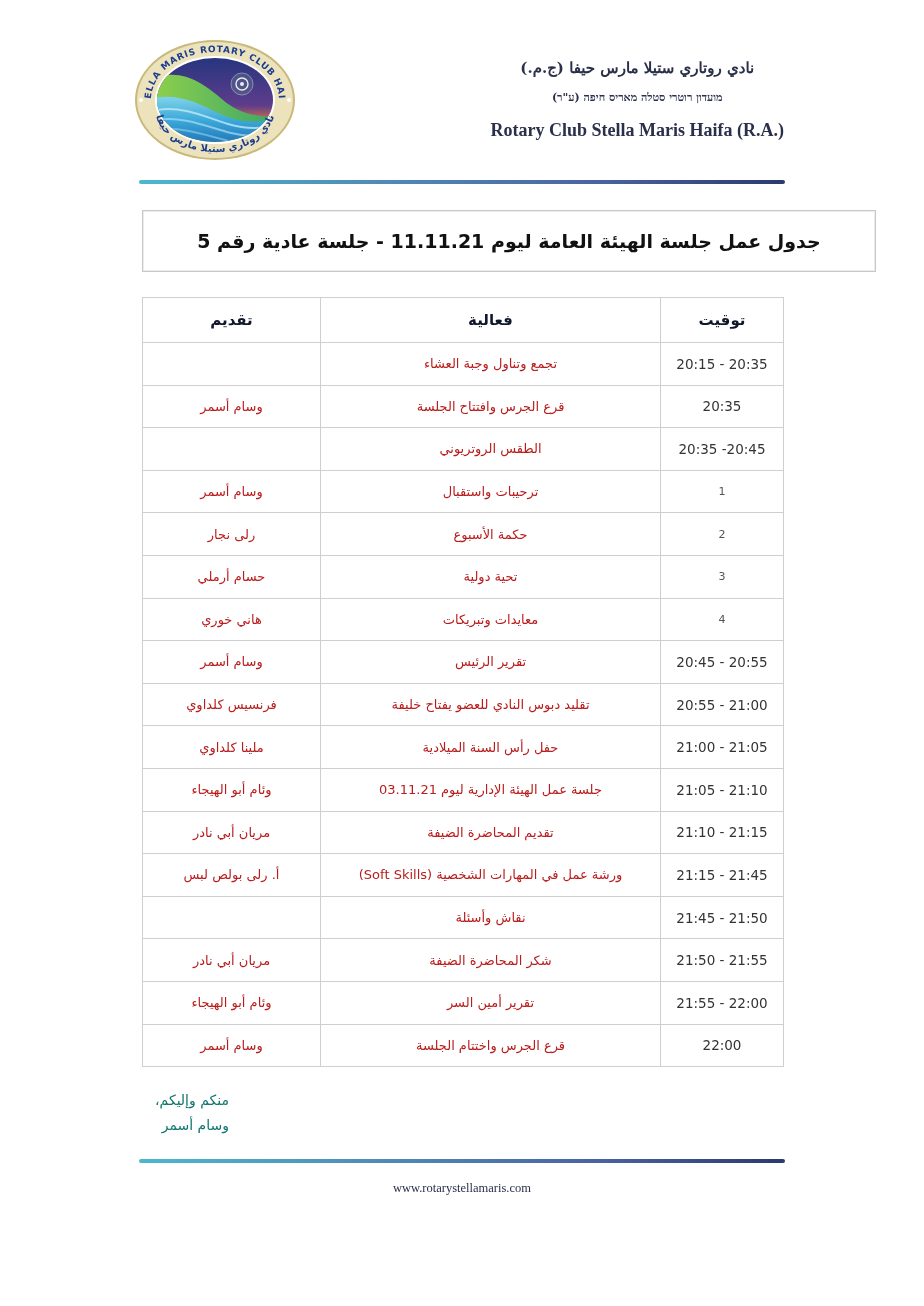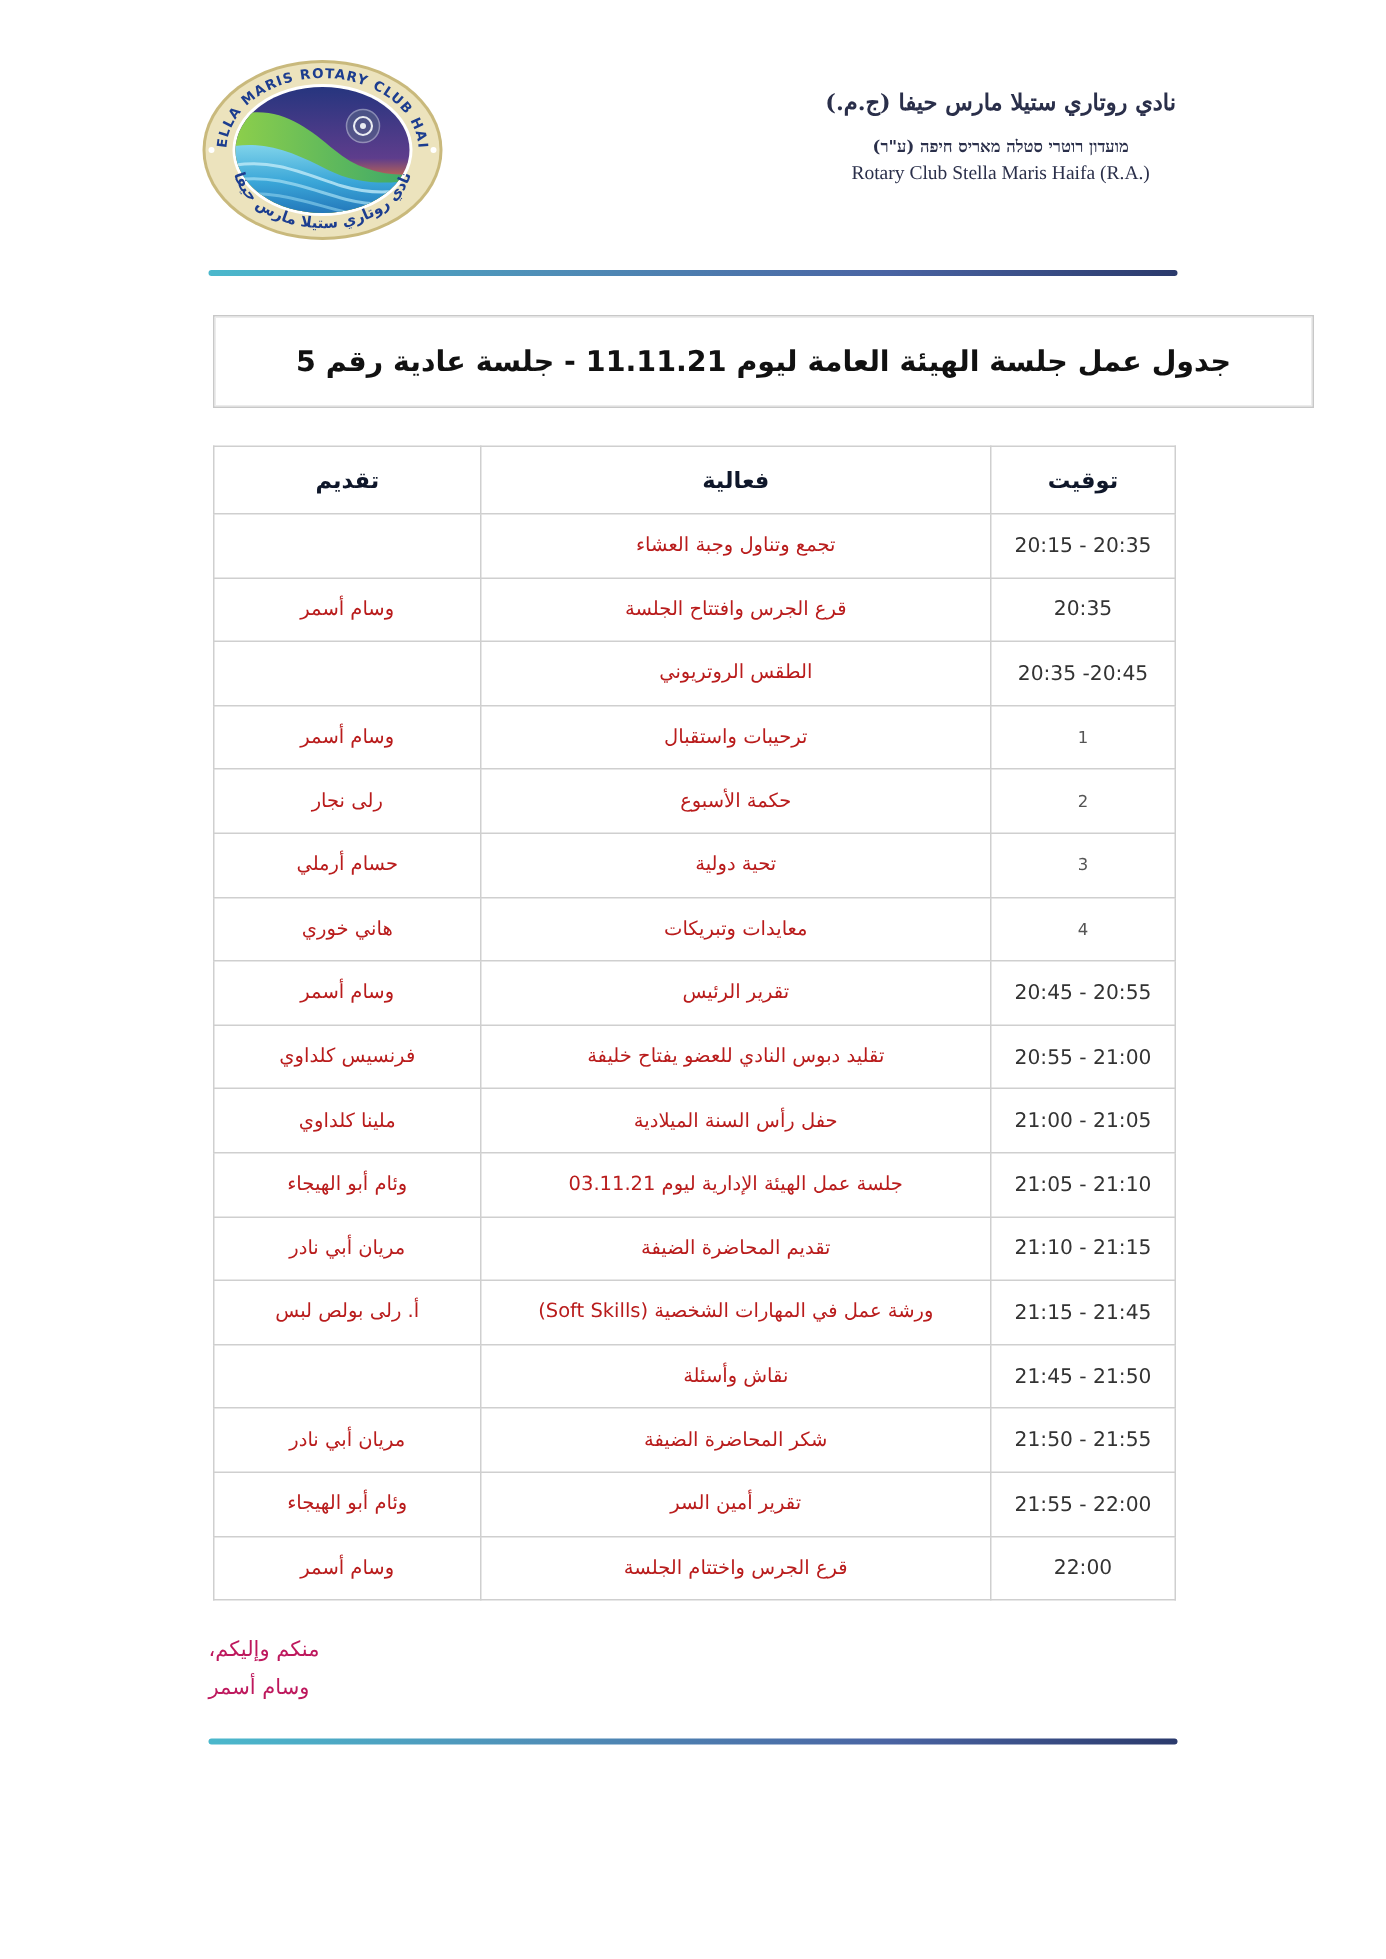--- a/index.html
+++ b/index.html
@@ -41,24 +41,25 @@
       line-height: 20px;
     }
     .club-names .name-he {
       margin-top: 12px;
       font-size: 11px;
       font-weight: bold;
       direction: rtl;
       line-height: 16px;
     }
     .club-names .name-en {
-      margin-top: 0;
+      margin-top: 15px;
       font-family: "Liberation Serif", serif;
-      font-size: 13px;
+      font-size: 18px;
       line-height: 18px;
+      font-weight: bold;
     }
 
     .rule {
       position: absolute;
       left: 139px;
       width: 646px;
       height: 4px;
       border-radius: 2px;
       background: linear-gradient(to right, #4bb8cc 0%, #4f8eb7 35%, #4a64a3 70%, #2b3a6c 100%);
     }
@@ -124,26 +125,26 @@
       color: #333;
     }
     .agenda td.time.small { font-size: 11px; color: #555; }
 
     
     .signoff {
       position: absolute;
       left: 139px;
       top: 1088px;
       direction: rtl;
-      text-align: left;
+      text-align: right;
       width: 90px;
       font-family: "DejaVu Sans", sans-serif;
       font-size: 14px;
       line-height: 25px;
-      color: #be185d;
+      color: #0f766e;
     }
 
     
     .footer {
       position: absolute;
       left: 139px;
       top: 1176px;
       width: 646px;
       text-align: center;
       font-family: "Liberation Serif", serif;
@@ -319,15 +320,16 @@
   </table>
 
   <div class="signoff">
     <div>منكم وإليكم،</div>
     <div>وسام أسمر</div>
   </div>
 
   <div class="rule bottom"></div>
 
   <div class="footer">
+    <div>www.rotarystellamaris.com</div>
   </div>
 
 </div>
 
 </body></html>

